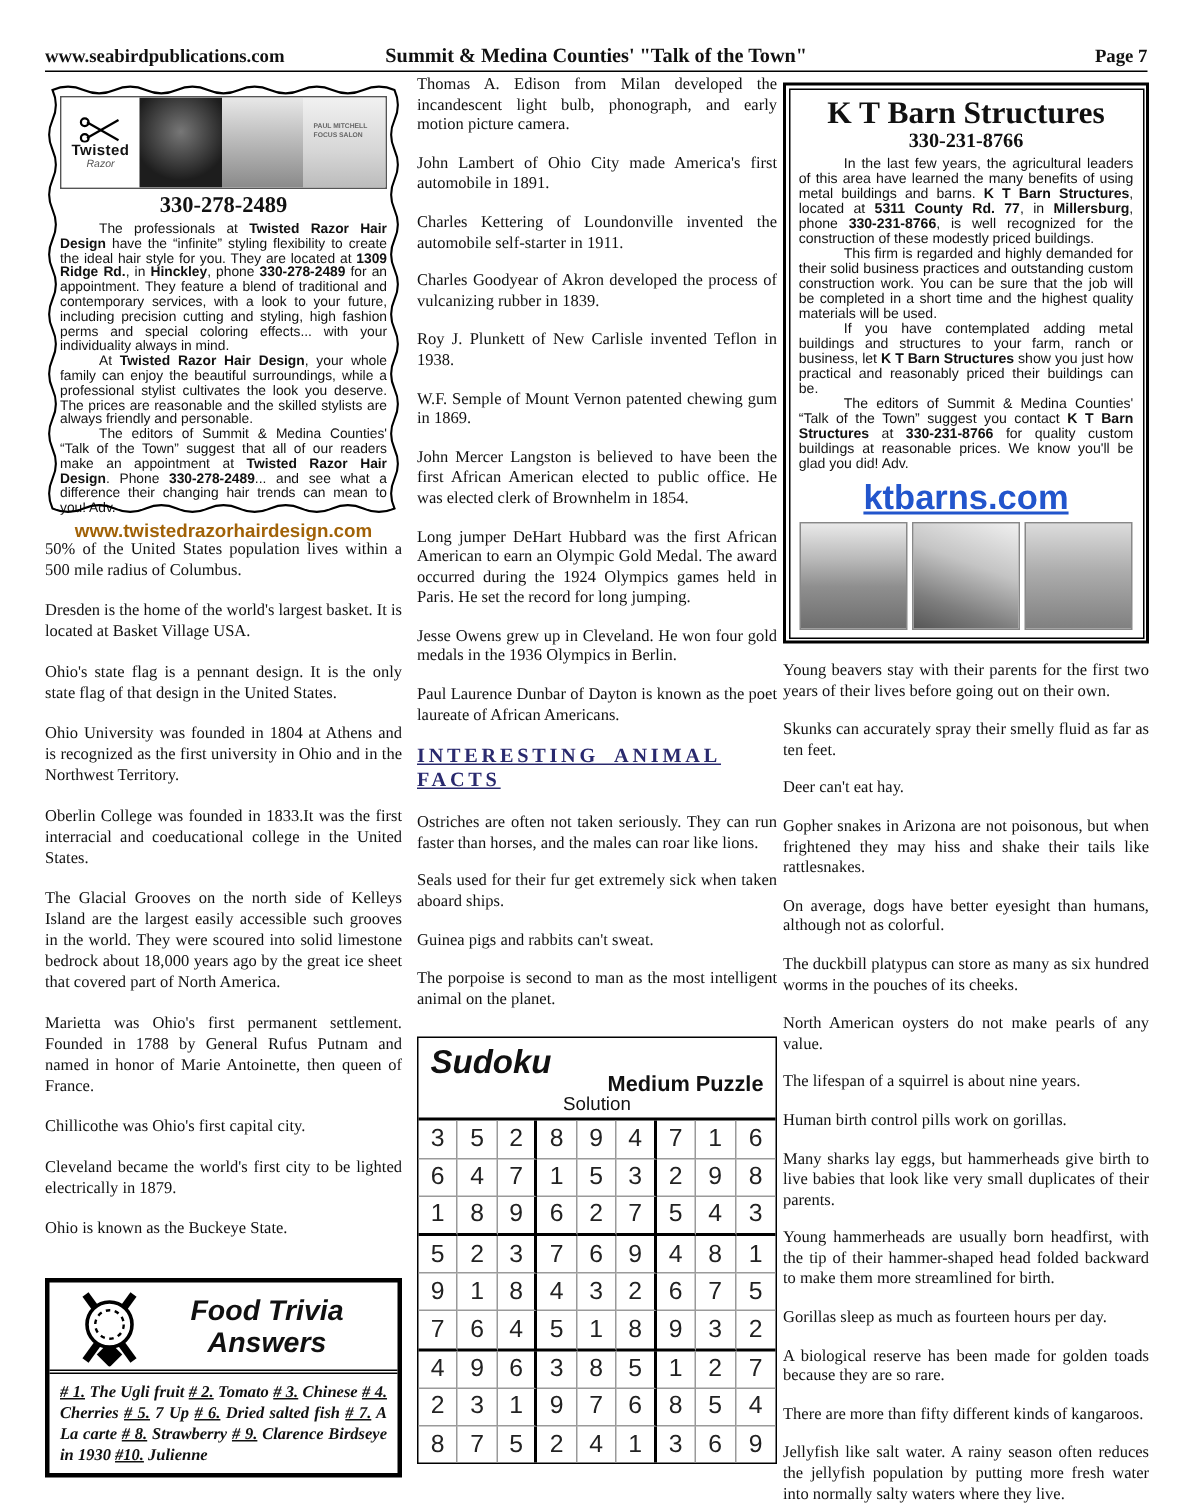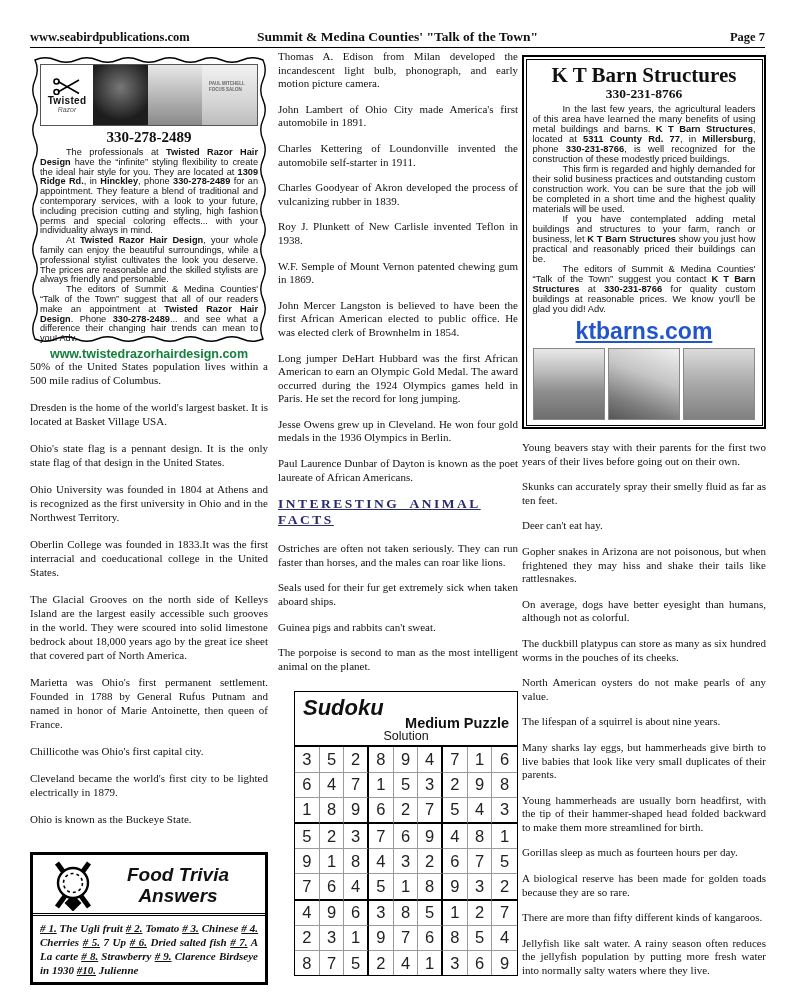--- a/index.html
+++ b/index.html
@@ -28,33 +28,33 @@
   .logo-box .brand-sub{font-style:italic;font-size:7px;color:#555;}
   .model{flex:1;}
   .model-1{background:radial-gradient(circle at 50% 38%,#777 0%,#1d1d1d 70%);}
   .model-2{background:linear-gradient(180deg,#e8e8e8 0%,#bdbdbd 45%,#8a8a8a 100%);}
   .model-3{position:relative;background:linear-gradient(180deg,#f1f1f1 0%,#d6d6d6 60%,#bcbcbc 100%);}
   .salon-badge{position:absolute;right:2px;top:16px;width:46px;text-align:left;font-size:4.5px;
                line-height:5.5px;color:#666;font-weight:bold;}
   .ad-phone{text-align:center;font-weight:bold;font-size:15px;margin:3px 0 2px 0;font-family:"Liberation Serif",serif;}
   .ad-body p.ad-p{margin:0;font-size:9.2px;line-height:9.8px;text-indent:26px;text-align:justify;}
   .ad-site{display:block;text-align:center;font-weight:bold;font-size:12.5px;margin-top:3px;
-           color:#15803d;text-decoration:none;}
+           color:#a16207;text-decoration:none;}
   
   #food-box{margin-top:26px;border:3px solid #000;background:#fff;}
   #food-head{display:flex;align-items:center;padding:4px 8px 2px 14px;border-bottom:3px double #000;}
   #food-title{flex:1;text-align:center;font-family:"Liberation Sans",sans-serif;
               font-style:italic;font-weight:900;font-size:19px;line-height:21px;}
   #food-answers{padding:5px 7px;font-style:italic;font-weight:700;font-size:11px;line-height:14px;text-align:justify;}
   .st-b{font-weight:700;} .st-u{text-decoration:underline;}
   
   #animal-heading{color:#2a2a6e;font-weight:bold;font-size:13.5px;letter-spacing:2.5px;word-spacing:5px;
                   text-decoration:underline;margin:4px 0 14px 0;text-align:left;}
   
-  #sudoku-box{margin-top:18px;border:1.5px solid #000;background:#fff;font-family:"Liberation Sans",sans-serif;margin-left:16px;}
+  #sudoku-box{margin-top:18px;border:1.5px solid #000;background:#fff;font-family:"Liberation Sans",sans-serif;}
   #sudoku-head{padding:3px 8px 2px 8px;}
   #sudoku-title{font-style:italic;font-weight:900;font-size:22px;}
   #sudoku-sub{text-align:right;font-weight:bold;font-size:14.5px;margin-top:-6px;}
   #sudoku-sol{text-align:center;font-size:12.5px;margin-top:-2px;}
   #sudoku-grid{display:grid;grid-template-columns:repeat(9,1fr);border-top:2px solid #000;}
   .su-cell{height:24.2px;display:flex;align-items:center;justify-content:center;
            font-size:16.5px;color:#222;border-right:1px solid #9a9a9a;border-bottom:1px solid #9a9a9a;}
   .su-br{border-right:2px solid #000;} .su-bb{border-bottom:2px solid #000;}
   .su-lc{border-right:none;} .su-lr{border-bottom:none;}
   
@@ -289,20 +289,21 @@
 
     <div style="margin-top:12px;">
         <p class="fact">Young beavers stay with their parents for the first two years of their lives before going out on their own.</p>
         <p class="fact">Skunks can accurately spray their smelly fluid as far as ten feet.</p>
         <p class="fact">Deer can't eat hay.</p>
         <p class="fact">Gopher snakes in Arizona are not poisonous, but when frightened they may hiss and shake their tails like rattlesnakes.</p>
         <p class="fact">On average, dogs have better eyesight than humans, although not as colorful.</p>
         <p class="fact">The duckbill platypus can store as many as six hundred worms in the pouches of its cheeks.</p>
         <p class="fact">North American oysters do not make pearls of any value.</p>
         <p class="fact">The lifespan of a squirrel is about nine years.</p>
+        <p class="fact">Human birth control pills work on gorillas.</p>
         <p class="fact">Many sharks lay eggs, but hammerheads give birth to live babies that look like very small duplicates of their parents.</p>
         <p class="fact">Young hammerheads are usually born headfirst, with the tip of their hammer-shaped head folded backward to make them more streamlined for birth.</p>
         <p class="fact">Gorillas sleep as much as fourteen hours per day.</p>
         <p class="fact">A biological reserve has been made for golden toads because they are so rare.</p>
         <p class="fact">There are more than fifty different kinds of kangaroos.</p>
         <p class="fact">Jellyfish like salt water. A rainy season often reduces the jellyfish population by putting more fresh water into normally salty waters where they live.</p>
       </div>
   </div>
 
 </div>

